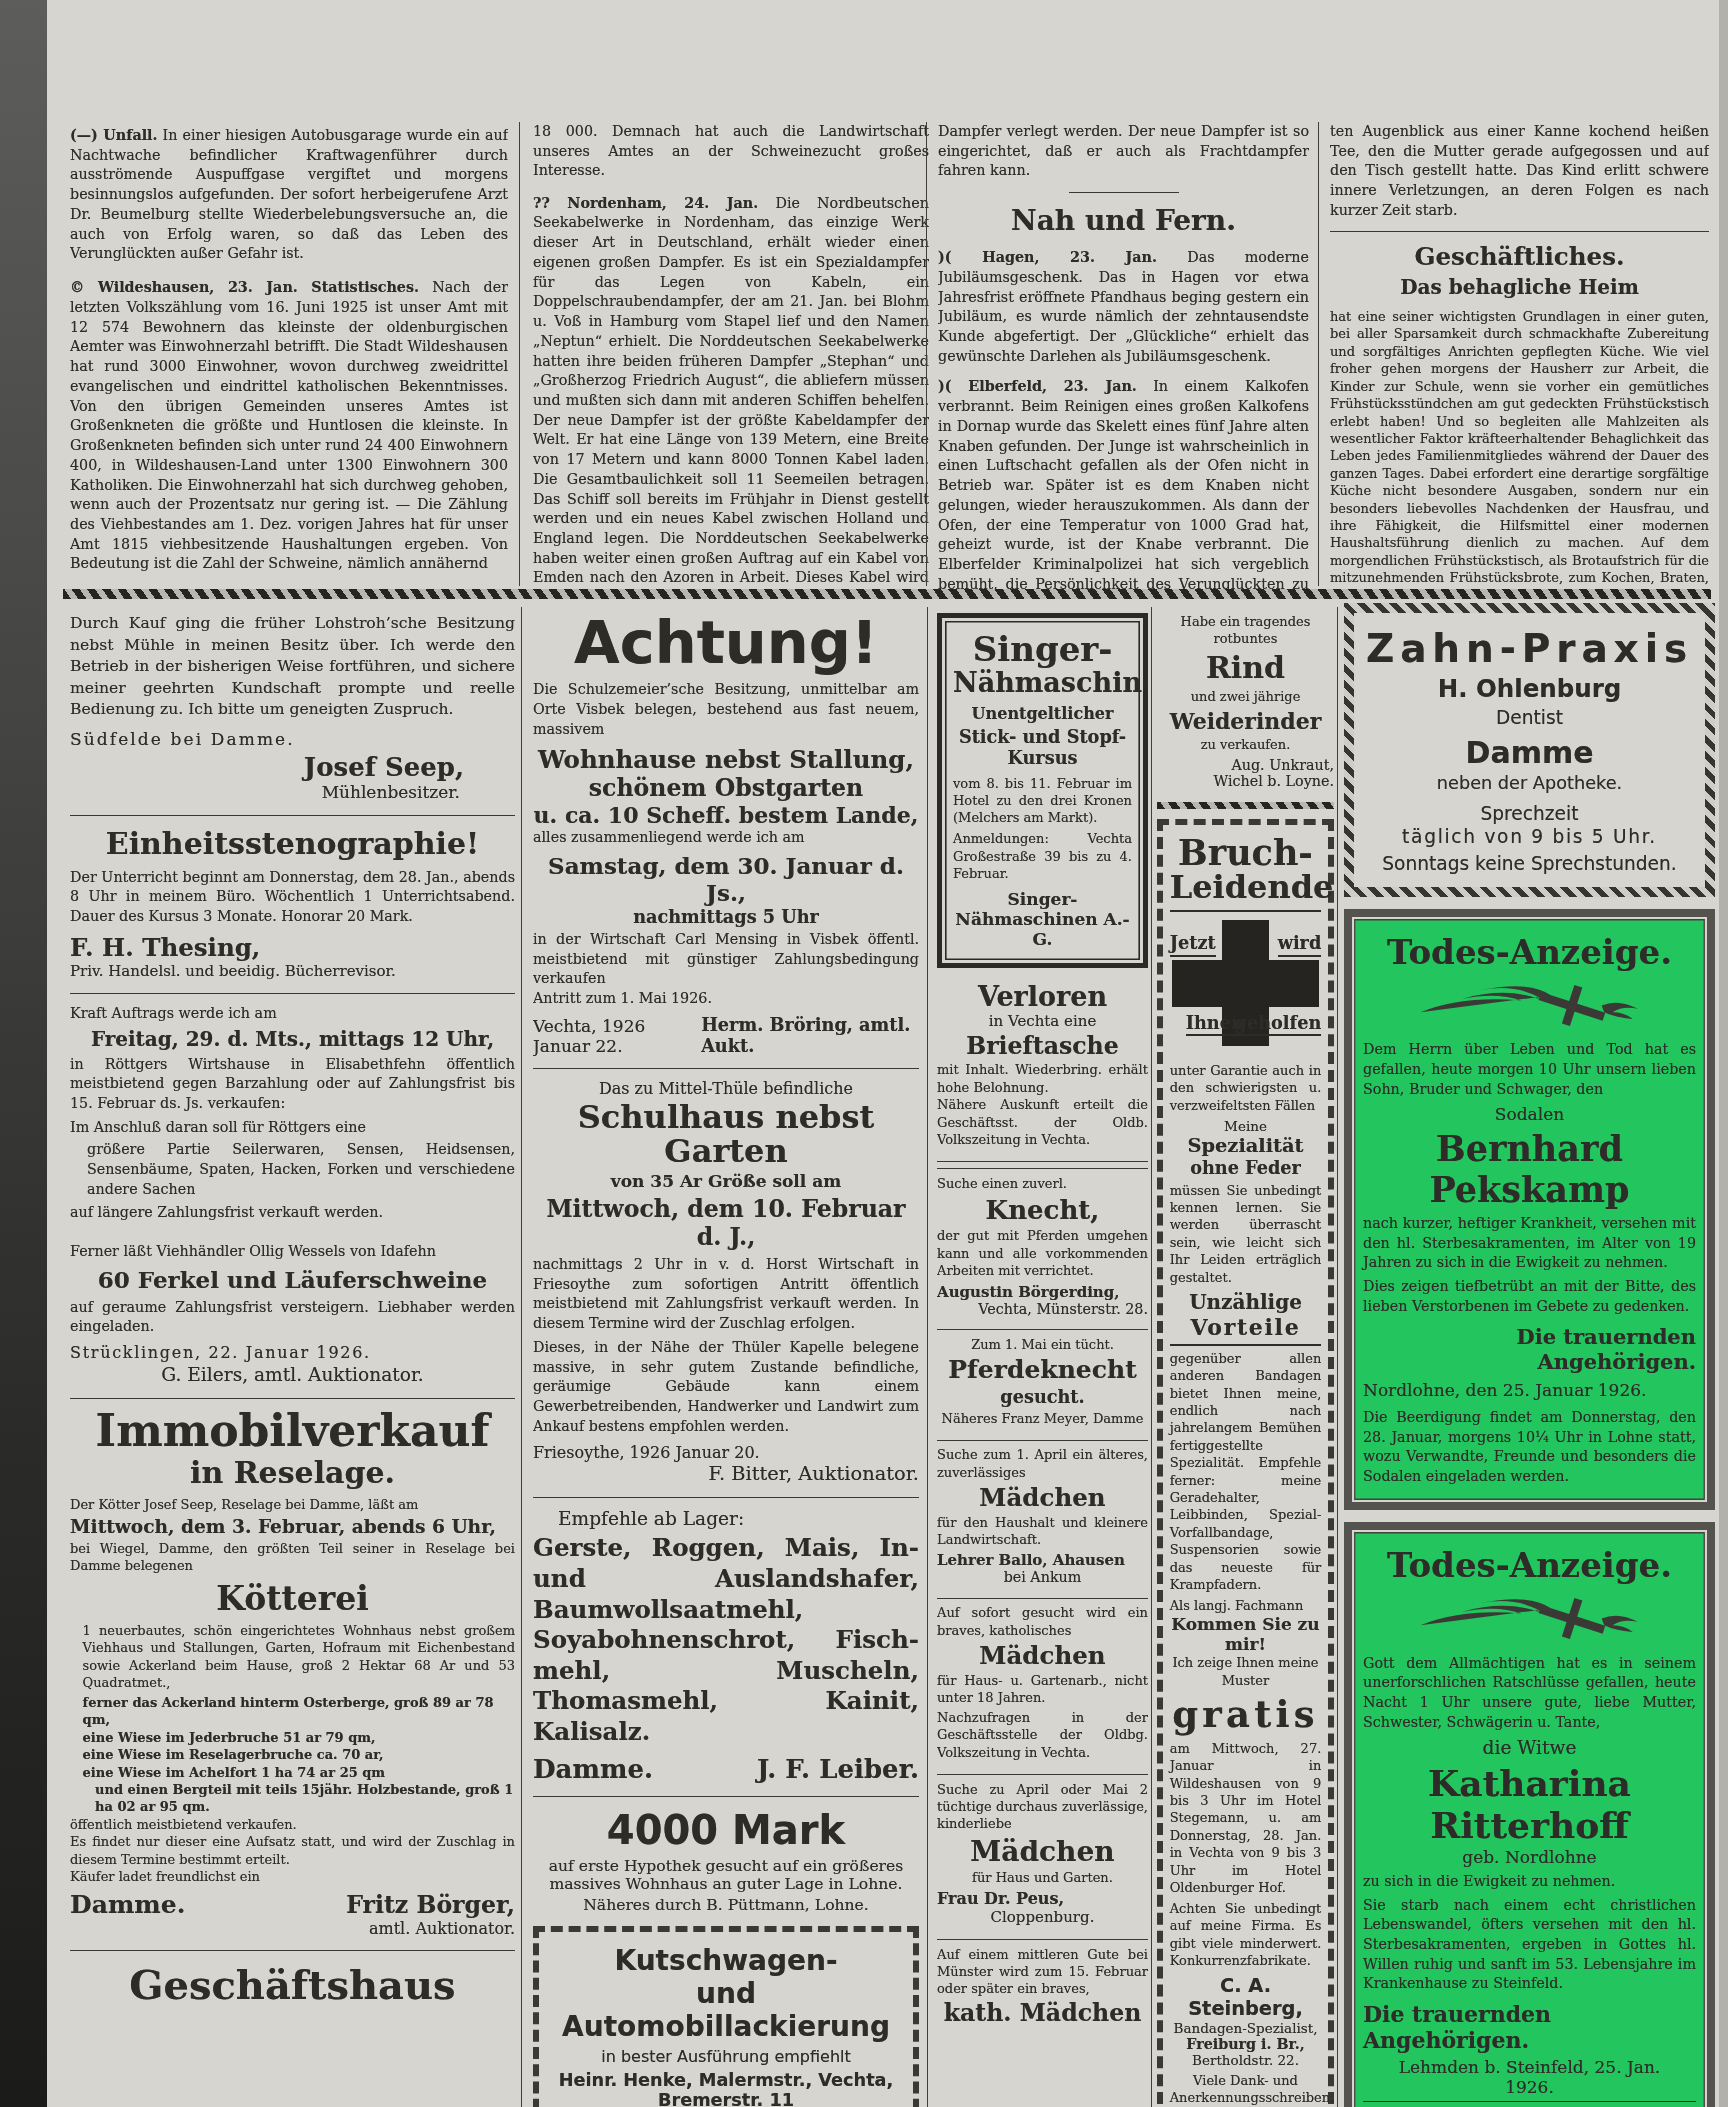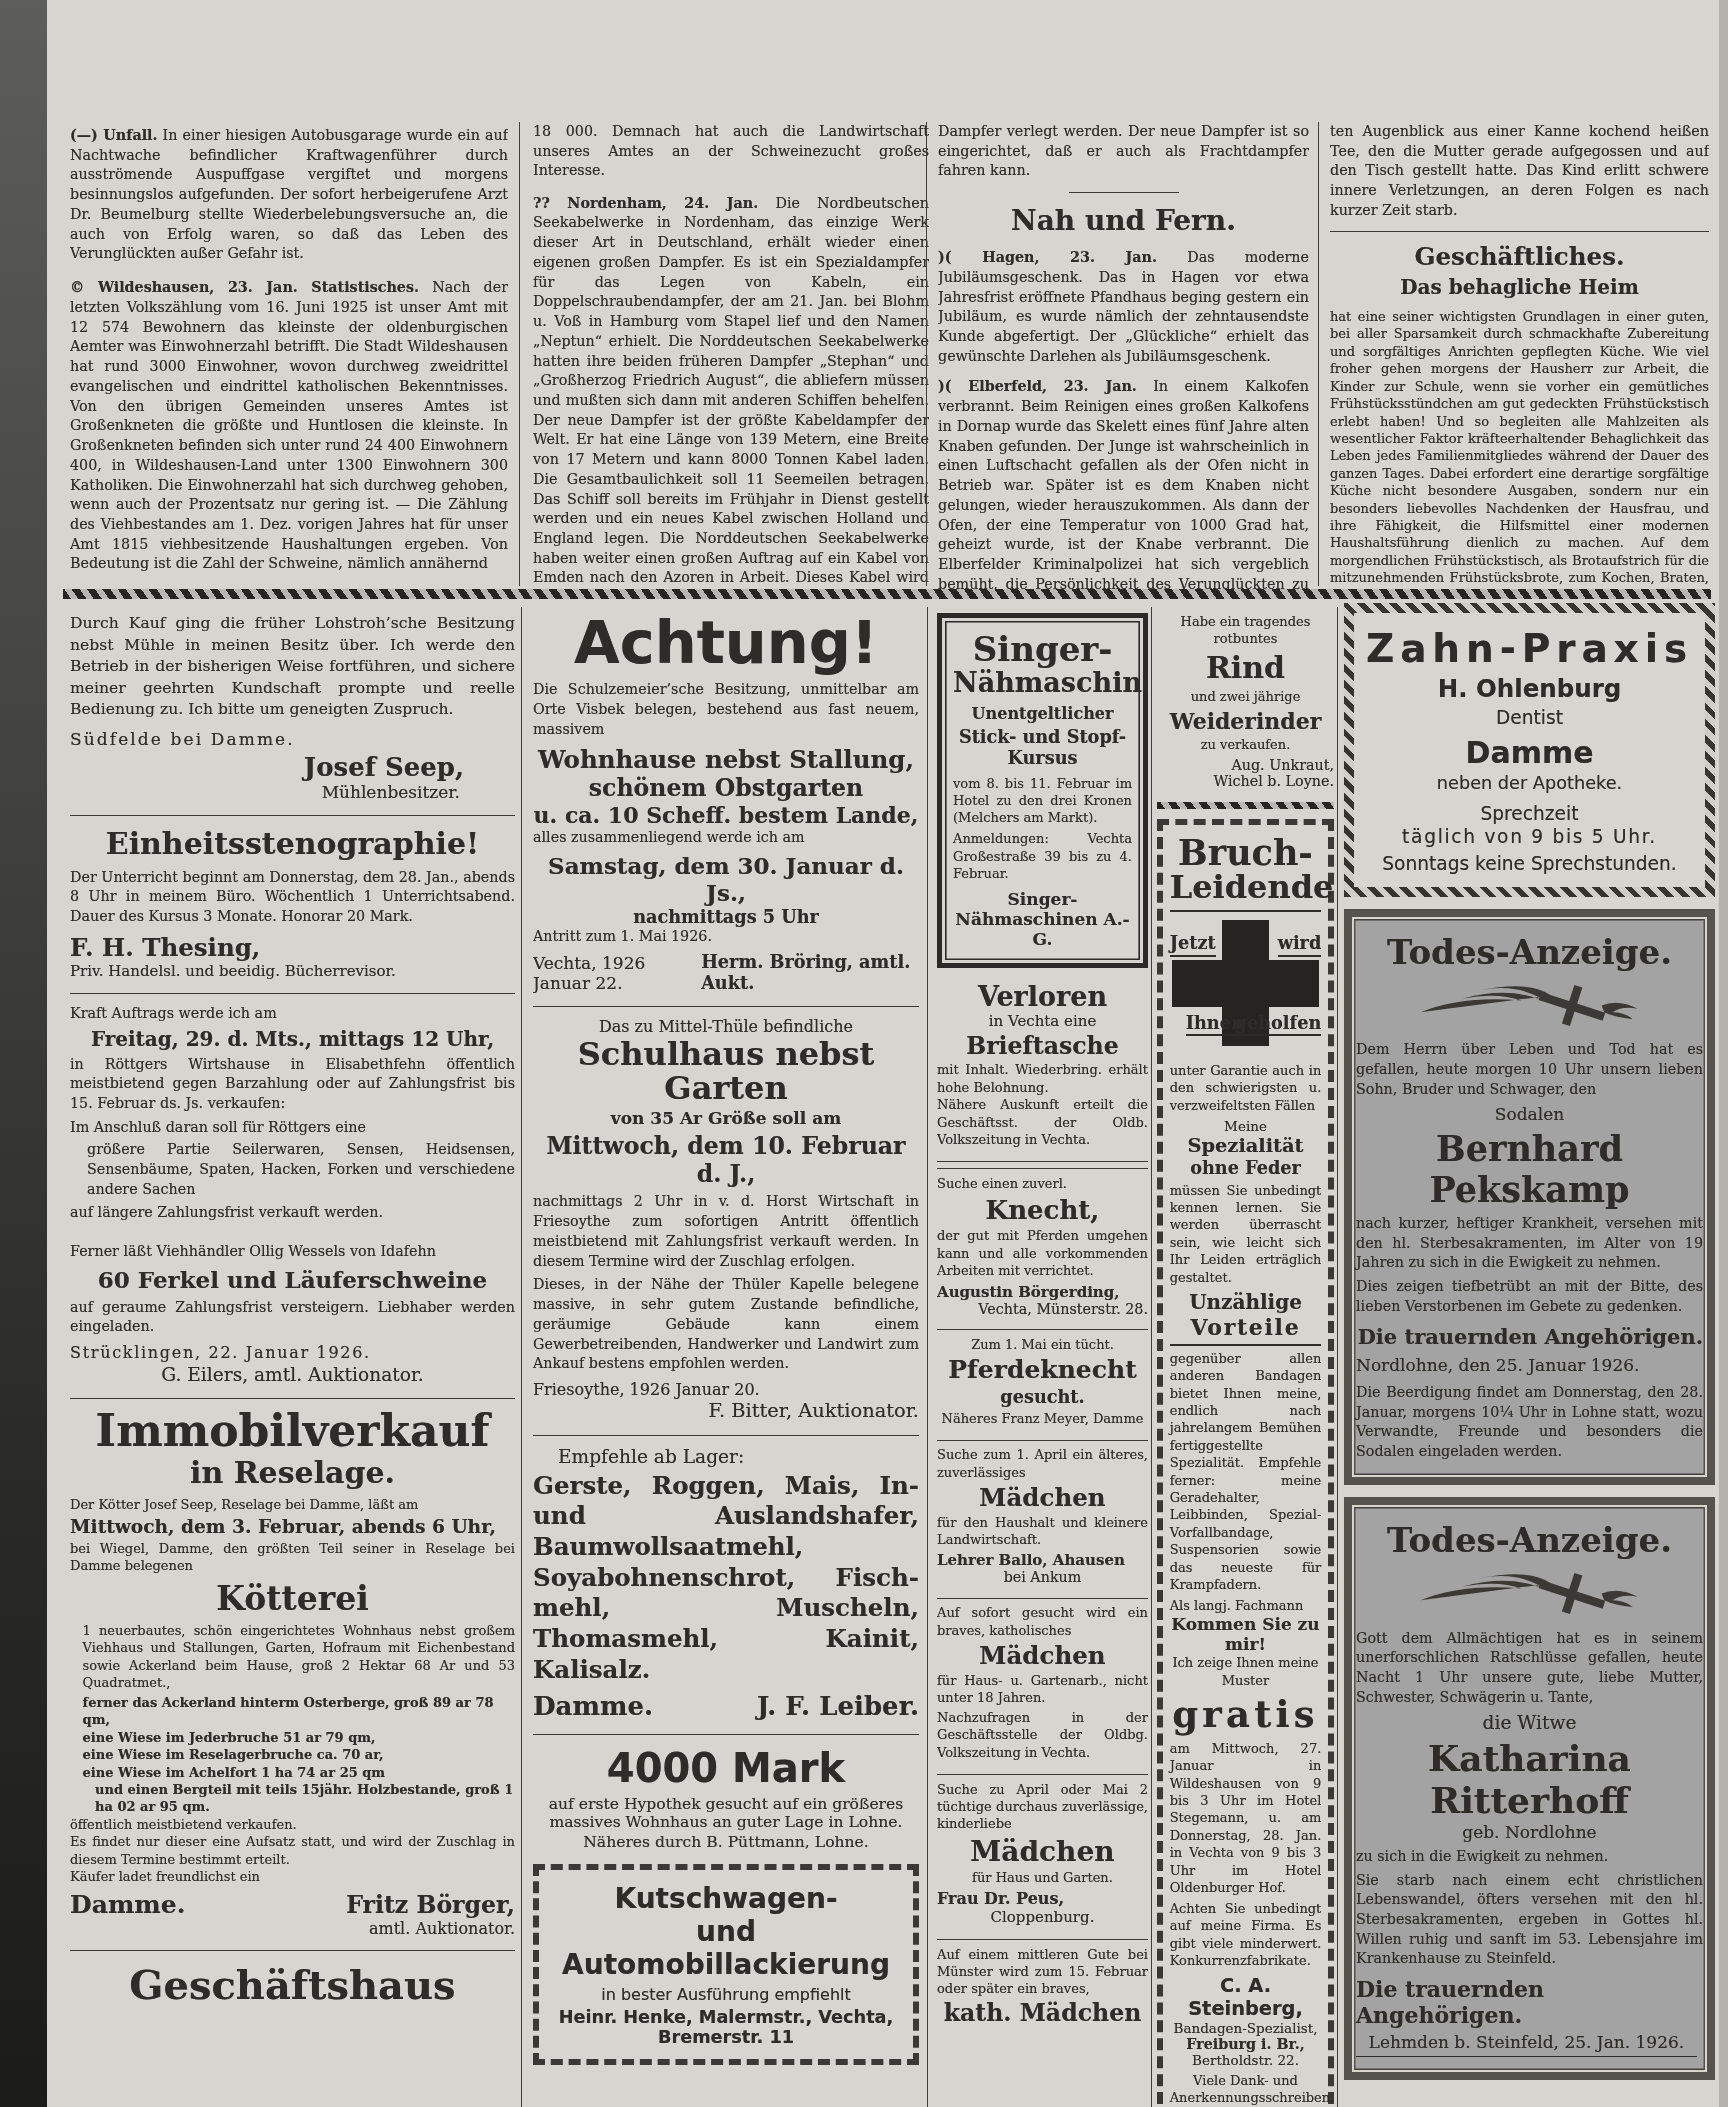--- a/index.html
+++ b/index.html
@@ -24,21 +24,21 @@
   .small-t{font-size:13px;line-height:1.34;}
   .lead{font-weight:bold;}
   h1,h2,h3,div,p,span{margin:0;}
   .col{overflow:hidden;}
   .ad{margin-bottom:12.6px;}
   
   .box-singer{border:5.5px solid #2c2a27;box-shadow:inset 0 0 0 3px #d7d5cf, inset 0 0 0 4.6px #2c2a27;padding:14.3px 11px;}
   .box-hatch{background:repeating-linear-gradient(45deg,#37352f 0 5.5px,#cfcdc7 5.5px 11.4px);padding:10px;}
   .box-hatch-in{background:#d7d5cf;padding:12.6px 10px;}
   .box-check{border:6.7px dashed #3b3935;padding:11.8px 10px;}
-  .box-heavy{border:8.4px solid #55534d;box-shadow:inset 0 0 0 2.1px #d7d5cf, inset 0 0 0 3.4px #44423d;padding:15px 4px;background:#a3a3a3;}
+  .box-heavy{border:8.4px solid #55534d;box-shadow:inset 0 0 0 2.1px #d7d5cf, inset 0 0 0 3.4px #44423d;padding:15px 11px;background:#22c55e;}
   
   .cross-wrap{position:relative;width:100%;height:139px;margin:4.2px 0 6.7px;}
   .cross-v{position:absolute;left:50%;top:4.2px;width:47px;height:126px;margin-left:-23.6px;background:#262420;}
   .cross-h{position:absolute;left:2.5px;right:2.5px;top:44px;height:47px;background:#262420;}
   .cross-word{position:absolute;font-weight:bold;font-size:17.7px;border-bottom:2.1px solid #2e2c28;padding-bottom:1.7px;}
   .w1{left:0;top:16px;} .w2{right:0;top:16px;} .w3{left:16px;bottom:18.6px;margin-top:18px;} .w4{right:0;bottom:18.6px;}
 </style>
 </head>
 <body>
 
@@ -139,20 +139,21 @@
   <div class="abs col" style="left:533px;top:613px;width:386px;height:1731px;">
     <div class="ad">
       <h2 class="c b" style="font-size:59px;line-height:1;font-family:'DejaVu Sans',sans-serif;">Achtung!</h2>
       <p class="body-t j" style="margin-top:8.4px;">Die Schulzemeier’sche Besitzung, unmittelbar am Orte Visbek belegen, bestehend aus fast neuem, massivem</p>
       <p class="c b" style="font-size:24.5px;margin-top:5.9px;">Wohnhause nebst Stallung,</p>
       <p class="c b" style="font-size:23.6px;">schönem Obstgarten</p>
       <p class="c b" style="font-size:22px;">u. ca. 10 Scheff. bestem Lande,</p>
       <p class="body-t">alles zusammenliegend werde ich am</p>
       <p class="c b" style="font-size:23px;margin-top:3.4px;">Samstag, dem 30. Januar d. Js.,</p>
       <p class="c b" style="font-size:17.7px;">nachmittags 5 Uhr</p>
+      <p class="body-t j" style="margin-top:3.4px;">in der Wirtschaft Carl Mensing in Visbek öffentl. meistbietend mit günstiger Zahlungsbedingung verkaufen</p>
       <p class="body-t">Antritt zum 1. Mai 1926.</p>
       <div style="display:flex;justify-content:space-between;align-items:flex-end;margin-top:5px;">
         <span style="font-size:17px;">Vechta, 1926 Januar 22.</span>
         <span class="b" style="font-size:17.7px;">Herm. Bröring, amtl. Aukt.</span>
       </div>
     </div>
     <div class="hsep"></div>
     <div class="ad">
       <p class="c" style="font-size:16px;">Das zu Mittel-Thüle befindliche</p>
       <h2 class="c b" style="font-size:32px;line-height:1.05;margin:2.5px 0;">Schulhaus nebst Garten</h2>

